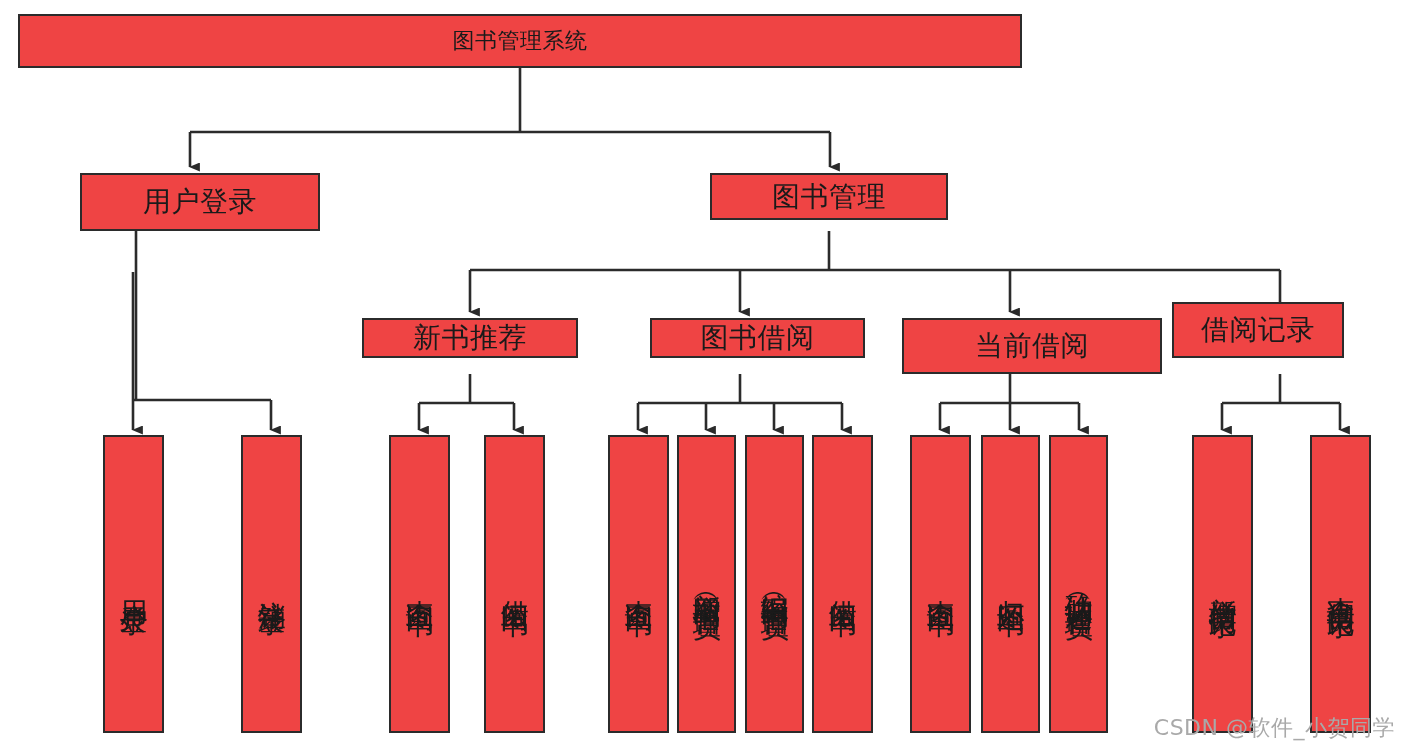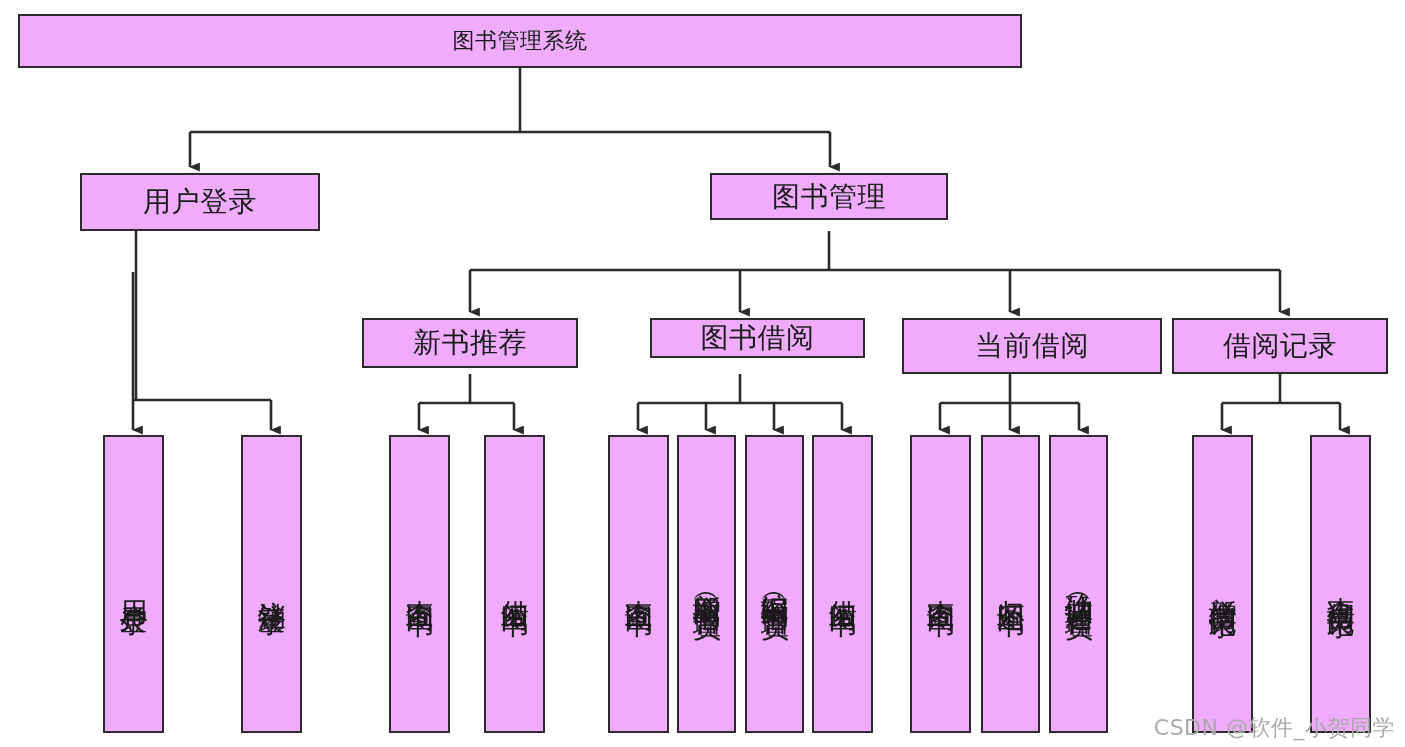--- a/index.html
+++ b/index.html
@@ -22,21 +22,21 @@
   svg.canvas {
     position: absolute;
     left: 0; top: 0;
     width: 1405px;
     height: 747px;
   }
   .node-box {
     position: absolute;
     box-sizing: border-box;
     border: 2px solid #2b2b2b;
-    background: #f0abfc;
+    background: #ef4444;
     display: flex;
     align-items: center;
     justify-content: center;
   }
   .node-label {
     font-size: 28px;
     color: #1a1a1a;
     line-height: 1.12;
     letter-spacing: 0.5px;
     white-space: nowrap;
@@ -123,30 +123,30 @@
     <span class="node-label">图书管理系统</span>
   </div>
 
   <div class="node-box" style="left:80px; top:173px; width:240px; height:58px;">
     <span class="node-label">用户登录</span>
   </div>
   <div class="node-box" style="left:710px; top:173px; width:238px; height:47px;">
     <span class="node-label">图书管理</span>
   </div>
 
-  <div class="node-box" style="left:362px; top:318px; width:216px; height:50px;">
+  <div class="node-box" style="left:362px; top:318px; width:216px; height:40px;">
     <span class="node-label">新书推荐</span>
   </div>
   <div class="node-box" style="left:650px; top:318px; width:215px; height:40px;">
     <span class="node-label">图书借阅</span>
   </div>
   <div class="node-box" style="left:902px; top:318px; width:260px; height:56px;">
     <span class="node-label">当前借阅</span>
   </div>
-  <div class="node-box" style="left:1172px; top:318px; width:216px; height:56px;justify-content:center;">
+  <div class="node-box" style="left:1172px; top:302px; width:172px; height:56px;justify-content:center;">
     <span class="node-label">借阅记录</span>
   </div>
 
   <div class="node-box vertical" style="left:103px; top:435px; width:61px; height:298px;">
     <span class="node-label">用户登录</span>
   </div>
   <div class="node-box vertical" style="left:241px; top:435px; width:61px; height:298px;">
     <span class="node-label">注销登录</span>
   </div>
 

